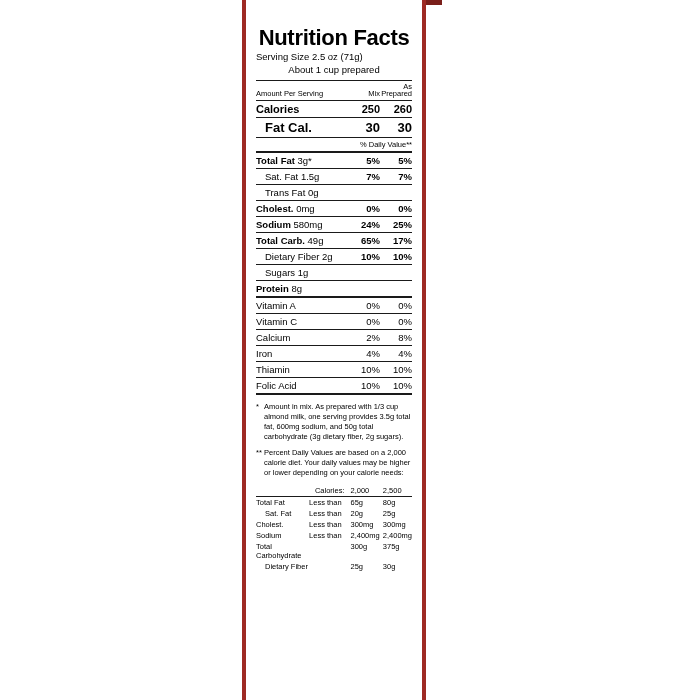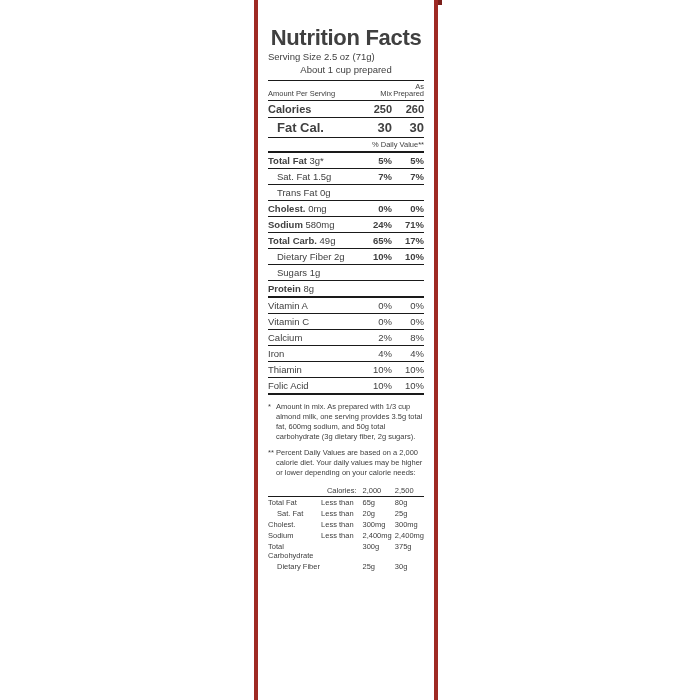--- a/index.html
+++ b/index.html
@@ -5,30 +5,30 @@
   html, body {
     margin: 0;
     padding: 0;
     width: 700px;
     height: 700px;
     background: #ffffff;
     font-family: "Liberation Sans", sans-serif;
   }
   #panel {
     position: absolute;
-    left: 254px;
+    left: 242px;
     top: 0px;
     width: 184px;
     height: 700px;
     background: #ffffff;
     border-left: 4px solid #9e2a24;
     border-right: 4px solid #9e2a24;
     box-sizing: border-box;
     padding: 0 10px;
-    color: #404040;
+    color: #000000;
   }
   #topline {
     position: absolute;
     left: 258px;
     top: 0;
     width: 184px;
     height: 5px;
     background: #7a1f1a;
   }
   .title {
@@ -177,21 +177,21 @@
 
     <tr class="bline">
       <td><span class="bold">Cholest.</span> <span>0mg</span></td>
       <td class="num bold">0%</td>
       <td class="num2 bold">0%</td>
     </tr>
 
     <tr class="bline">
       <td><span class="bold">Sodium</span> <span>580mg</span></td>
       <td class="num bold">24%</td>
-      <td class="num2 bold">71%</td>
+      <td class="num2 bold">25%</td>
     </tr>
 
     <tr class="bline">
       <td><span class="bold">Total Carb.</span> <span>49g</span></td>
       <td class="num bold">65%</td>
       <td class="num2 bold">17%</td>
     </tr>
 
     <tr class="bline">
       <td class="ind1"><span>Dietary Fiber</span> <span>2g</span></td>

